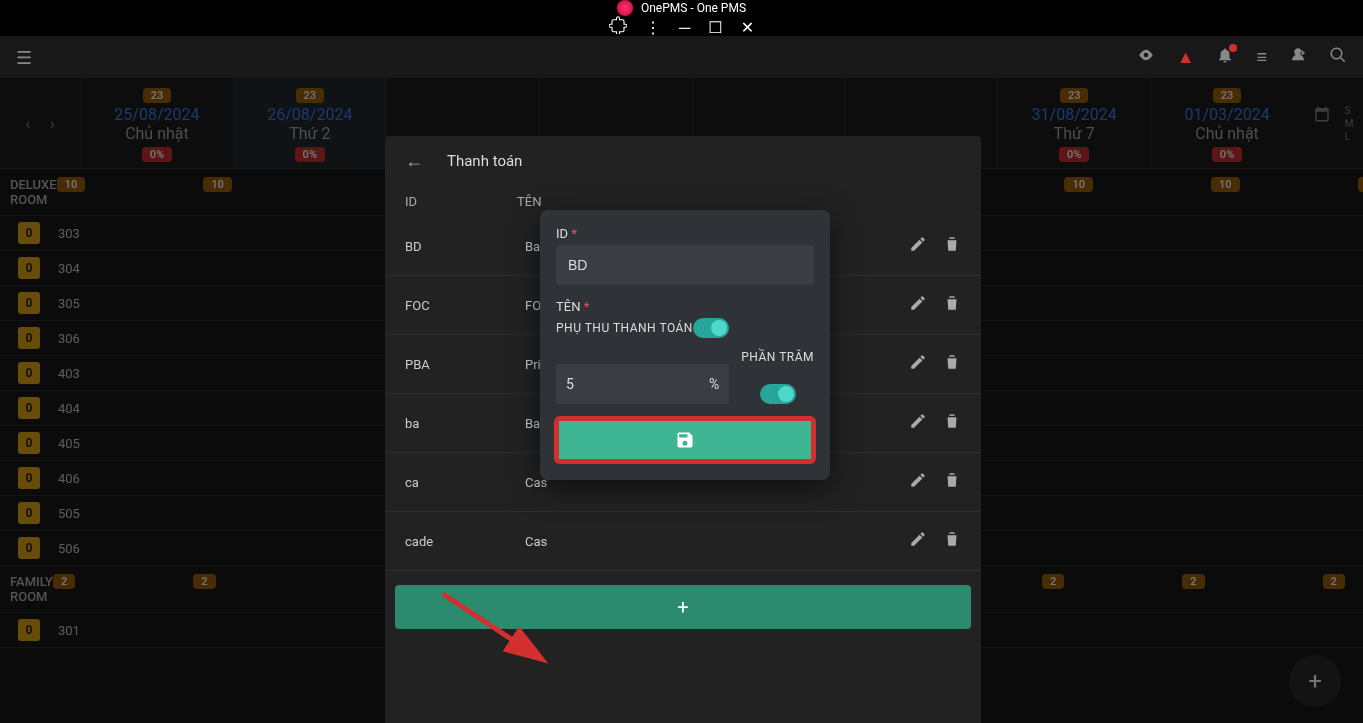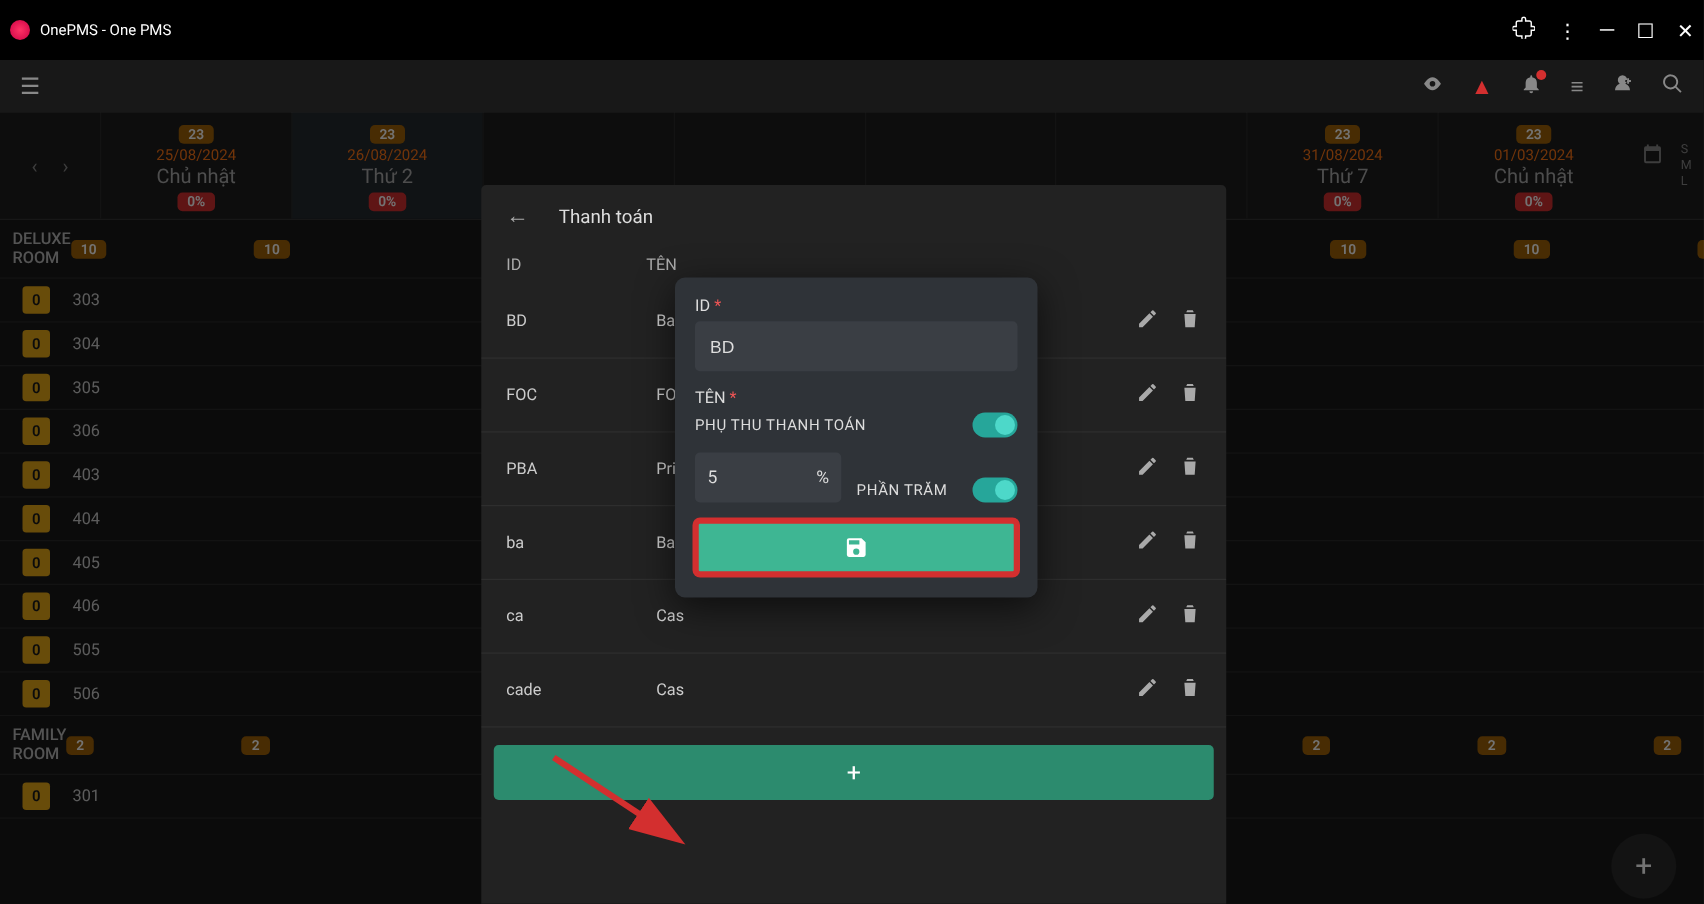--- a/index.html
+++ b/index.html
@@ -6,26 +6,27 @@
 body {
   font-family: -apple-system, BlinkMacSystemFont, "Segoe UI", Roboto, sans-serif;
   background: #1a1a1a;
   color: #e0e0e0;
   width: 1363px;
   height: 723px;
   overflow: hidden;
   position: relative;
 }
 .titlebar {
-  height: 48px;
+  height: 36px;
   background: #000;
   display: flex;
   align-items: center;
   padding: 0 8px;
   justify-content: space-between;
+  flex-direction: column;
 }
 .titlebar-left { display: flex; align-items: center; gap: 8px; }
 .titlebar-logo {
   width: 16px; height: 16px;
   background: radial-gradient(circle, #ff3366 0%, #cc0044 100%);
   border-radius: 50%;
 }
 .titlebar-title { font-size: 12px; color: #fff; }
 .titlebar-right { display: flex; align-items: center; gap: 18px; }
 .titlebar-icon { color: #fff; cursor: pointer; }
@@ -64,37 +65,37 @@
 .date-col.highlighted { background: #252a30; }
 .badge {
   display: inline-block;
   padding: 1px 8px;
   border-radius: 4px;
   font-size: 11px;
   font-weight: 600;
 }
 .badge-green { background: #a16207; color: #fff; }
 .badge-red { background: #d32f2f; color: #fff; }
-.date-date { font-size: 12px; color: #f97316; margin-top: 2px; }
+.date-date { font-size: 16px; color: #3b82f6; margin-top: 2px; }
 .date-day { font-size: 16px; color: #aaa; }
 .right-controls {
   width: 60px;
   display: flex;
   flex-direction: column;
   align-items: center;
   justify-content: center;
   gap: 0;
   padding: 4px 0;
 }
 .cal-icon { color: #888; font-size: 16px; }
 .sml-col { display:flex; flex-direction: column; font-size:10px; color:#888; gap: 2px; }
 .body-area { position: relative; height: calc(100% - 74px); overflow: hidden; }
 .room-category {
   display: flex;
-  align-items: center;
+  align-items: flex-start;
   padding: 8px 10px;
   background: #1a1a1a;
   border-bottom: 1px solid #2a2a2a;
   justify-content: space-between;
 }
 .cat-name { font-size: 13px; color: #bbb; font-weight: 500; }
 .room-row {
   display: flex;
   align-items: center;
   padding: 6px 18px;
@@ -197,21 +198,20 @@
   border: none;
   border-radius: 4px;
   padding: 12px 12px;
   color: #ddd;
   font-size: 14px;
   margin-bottom: 14px;
 }
 .toggle-row {
   display: flex;
   align-items: center;
-  justify-content: space-between;
   margin-bottom: 12px;
 }
 .toggle-label { font-size: 12px; color: #ddd; letter-spacing: 0.5px;}
 .toggle {
   width: 36px; height: 20px;
   background: #26a69a;
   border-radius: 10px;
   position: relative;
   cursor: pointer;
 }
@@ -233,21 +233,21 @@
   flex: 1;
   background: #3a3e44;
   border: none;
   border-radius: 4px;
   padding: 12px 10px;
   color: #ddd;
   font-size: 14px;
   display: flex;
   justify-content: space-between;
 }
-.pct-col { display:flex; flex-direction:row; align-items:center; gap:20px;}
+.pct-col { display:flex; flex-direction:column; align-items:center; gap:20px;}
 .save-btn {
   width: 100%;
   height: 44px;
   background: #3eb693;
   border-radius: 4px;
   display: flex;
   align-items: center;
   justify-content: center;
   cursor: pointer;
   border: 3px solid #d32f2f;

